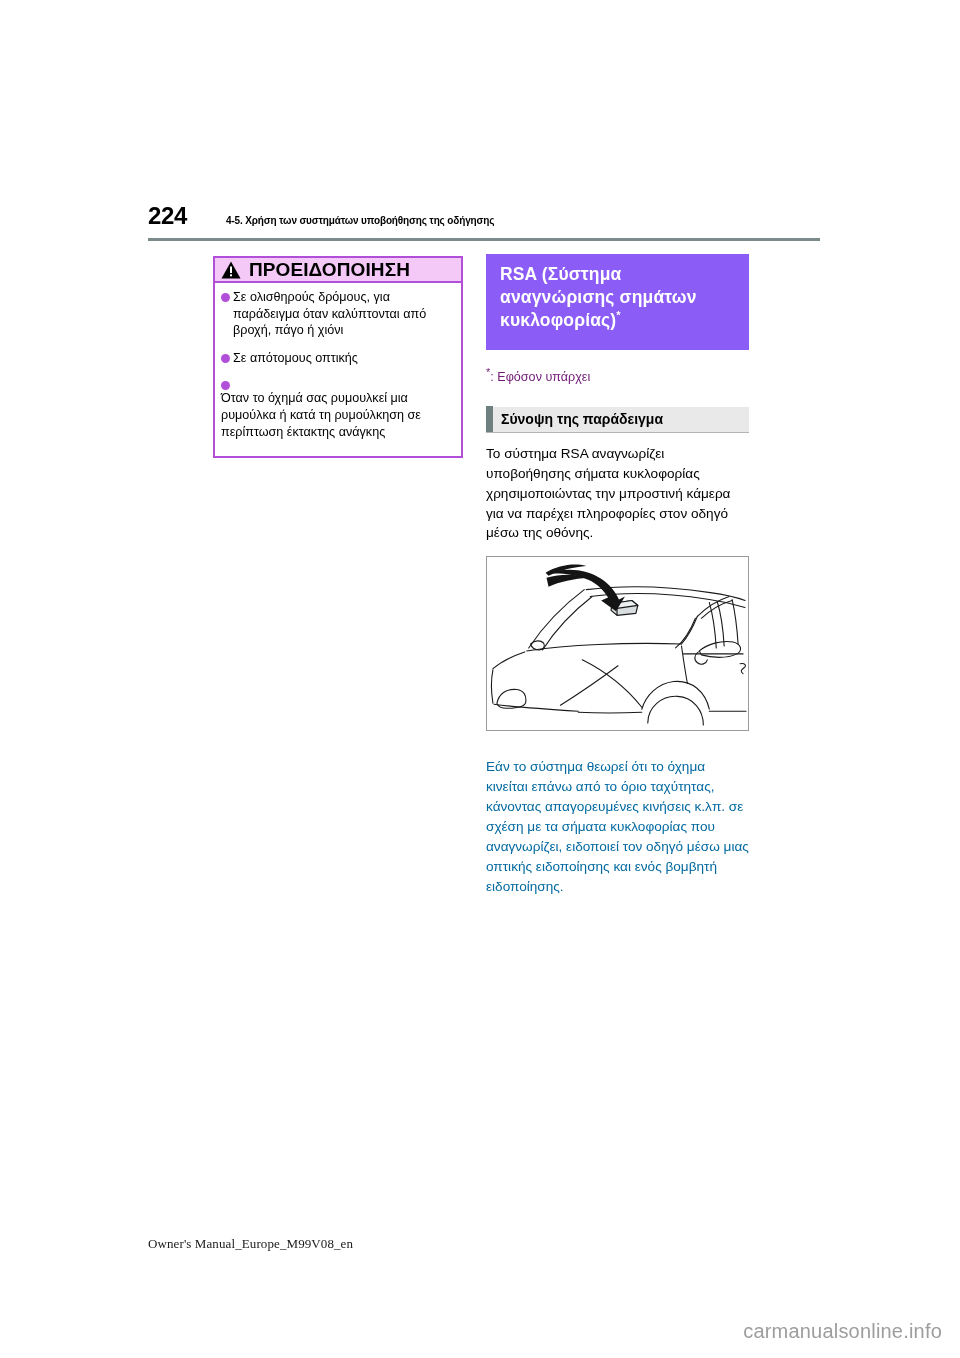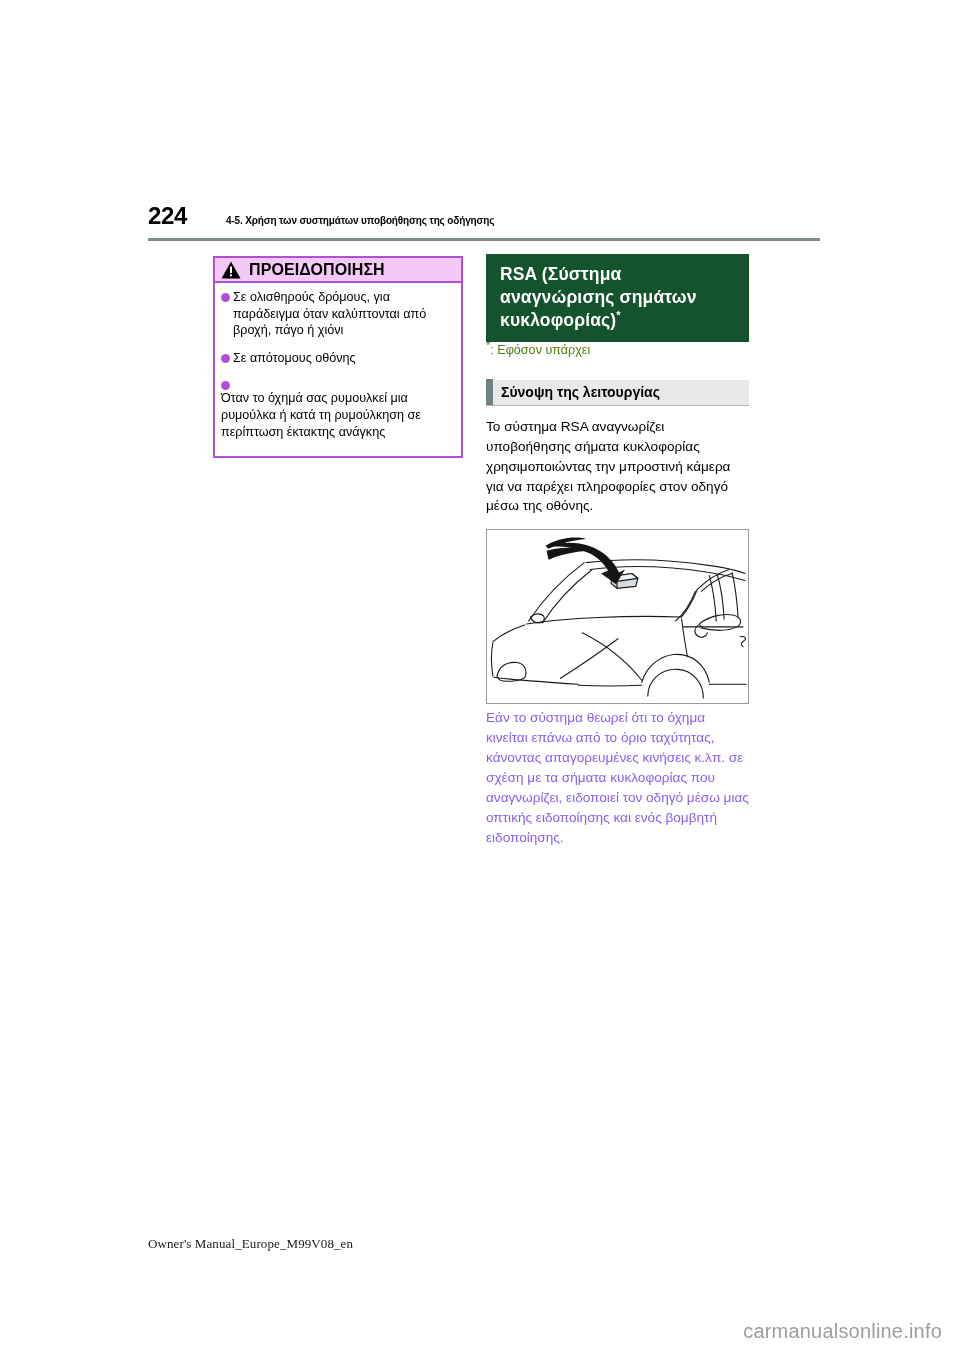--- a/index.html
+++ b/index.html
@@ -84,21 +84,21 @@
     height: 25px;
     box-sizing: border-box;
   }
   .warn-tri {
     width: 20px;
     height: 18px;
     flex: 0 0 auto;
     margin-right: 8px;
   }
   .warning-title {
-    font-size: 16px;
+    font-size: 19px;
     font-weight: bold;
     color: #000;
     letter-spacing: 0.1px;
   }
   .warning-body {
     padding: 6px 15px 8px 6px;
   }
   .warn-item {
     display: flex;
     align-items: flex-start;
@@ -113,43 +113,43 @@
     height: 9px;
     border-radius: 50%;
     background: #b14fd8;
     margin-top: 4px;
     margin-right: 3px;
   }
   .warn-text { flex: 1 1 auto; }
 
   
   .rsa-title-box {
-    background: #14532d;
+    background: #8b5cf6;
     color: #ffffff;
-    padding: 9px 12px 11px 14px;
+    padding: 9px 12px 19px 14px;
     box-sizing: border-box;
     width: 263px;
   }
   .rsa-title-text {
     font-size: 17.5px;
     font-weight: bold;
     line-height: 1.30;
     letter-spacing: 0.15px;
   }
   .rsa-title-text sup {
     font-size: 11px;
     vertical-align: super;
     line-height: 0;
   }
 
   .footnote {
-    margin-top: 0;
+    margin-top: 19px;
     font-size: 12.6px;
     line-height: 1.3;
-    color: #4d7c0f;
+    color: #701a75;
   }
   .footnote sup {
     font-size: 11px;
     vertical-align: super;
     line-height: 0;
   }
 
   
   .section-head {
     margin-top: 21px;
@@ -187,22 +187,22 @@
     height: 175px;
     border: 1px solid #9a9a9a;
     box-sizing: border-box;
     background: #fff;
   }
   .figure svg { display: block; width: 100%; height: 100%; }
 
   .body-para-2 {
     font-size: 13.6px;
     line-height: 1.47;
-    margin-top: 4px;
-    color: #8b5cf6;
+    margin-top: 26px;
+    color: #0369a1;
   }
 
   
   .footer-text {
     position: absolute;
     left: 148px;
     top: 1236px;
     font-size: 13px;
     color: #1a1a1a;
     letter-spacing: 0.1px;
@@ -238,41 +238,41 @@
         </svg>
         <span class="warning-title">ΠΡΟΕΙΔΟΠΟΙΗΣΗ</span>
       </div>
       <div class="warning-body">
         <div class="warn-item">
           <span class="warn-bullet"></span>
           <span class="warn-text">Σε ολισθηρούς δρόμους, για παράδειγμα όταν καλύπτονται από βροχή, πάγο ή χιόνι</span>
         </div>
         <div class="warn-item">
           <span class="warn-bullet"></span>
-          <span class="warn-text">Σε απότομους οθόνης</span>
+          <span class="warn-text">Σε απότομους οπτικής</span>
         </div>
         <div class="warn-item">
           <span class="warn-bullet"></span>
           <span class="warn-text">Όταν το όχημά σας ρυμουλκεί μια ρυμούλκα ή κατά τη ρυμούλκηση σε περίπτωση έκτακτης ανάγκης</span>
         </div>
       </div>
     </div>
   </div>
 
   <div class="col-right">
 
     <div class="rsa-title-box">
       <div class="rsa-title-text"><span>RSA (Σύστημα αναγνώρισης σημάτων κυκλοφορίας)</span><sup>*</sup></div>
     </div>
 
     <div class="footnote"><sup>*</sup><span>: Εφόσον υπάρχει</span></div>
 
     <div class="section-head">
       <span class="section-bar"></span>
-      <span class="section-title">Σύνοψη της λειτουργίας</span>
+      <span class="section-title">Σύνοψη της παράδειγμα</span>
     </div>
 
     <div class="body-para">Το σύστημα RSA αναγνωρίζει υποβοήθησης σήματα κυκλοφορίας χρησιμοποιώντας την μπροστινή κάμερα για να παρέχει πληροφορίες στον οδηγό μέσω της οθόνης.</div>
 
     <div class="figure">
       <svg viewBox="0 0 263 175" preserveAspectRatio="none">
         <g fill="none" stroke="#1a1a1a" stroke-width="1.1" stroke-linecap="round" stroke-linejoin="round">
 
           <path d="M100 33 C140 28 185 30 225 36 C240 38 252 41 260 44"></path>
 

